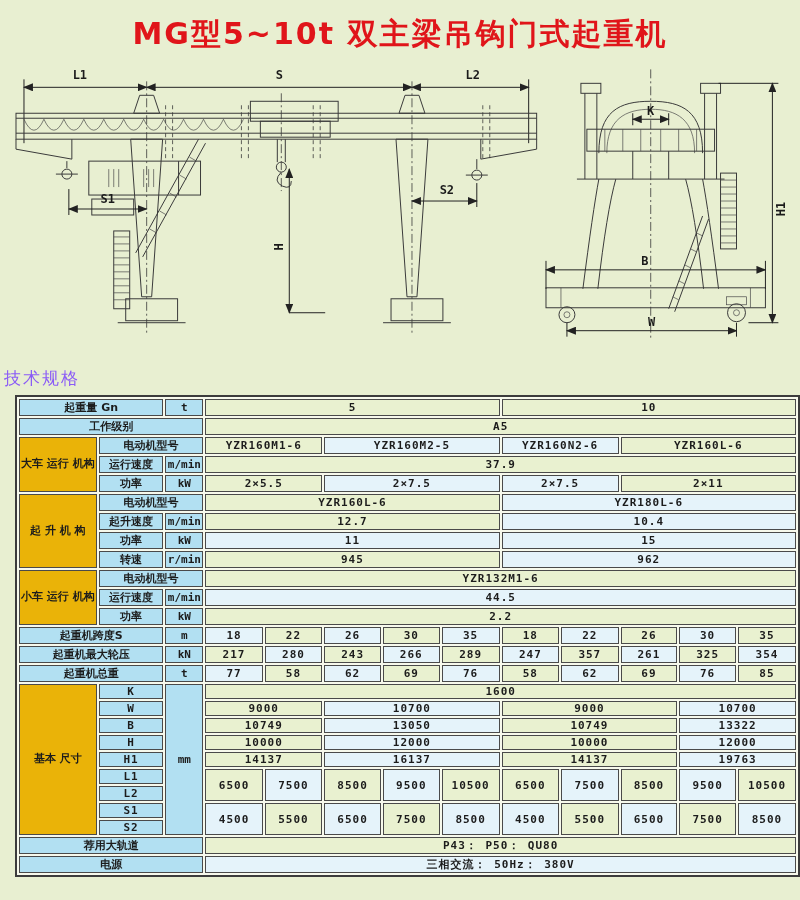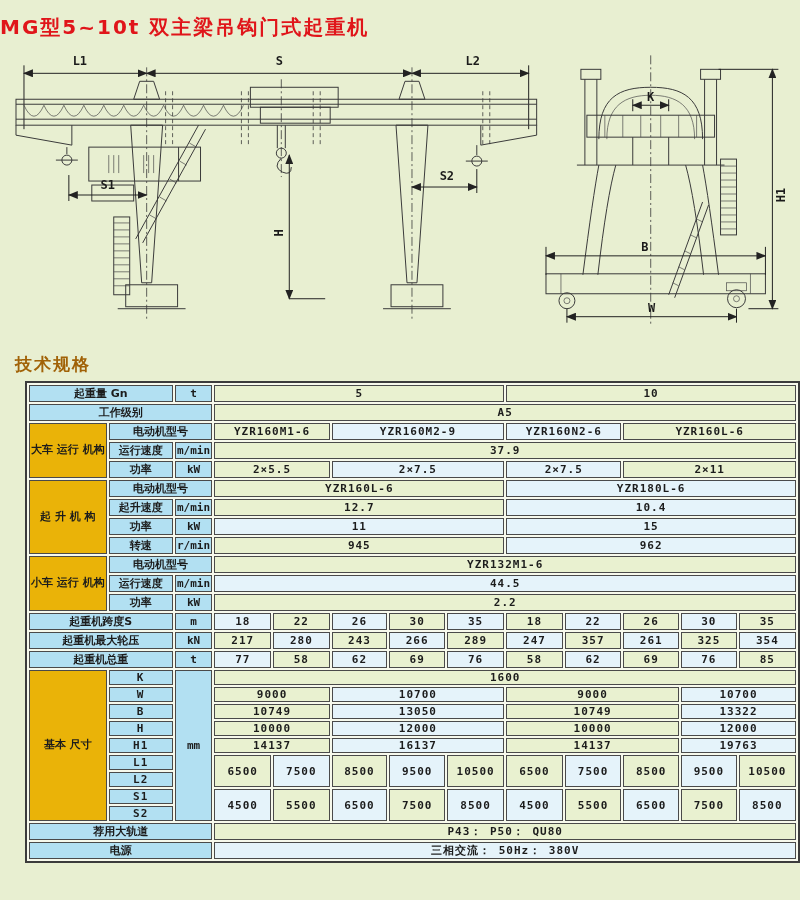--- a/index.html
+++ b/index.html
@@ -4,49 +4,49 @@
 <style>
   html,body{margin:0;padding:0;}
   body{
     width:800px;height:900px;
     background:#e8efd1;
     font-family:"DejaVu Sans", sans-serif;
     color:#1c1c1c;
     overflow:hidden;
   }
   .title{
-    text-align:left;
+    text-align:center;
     color:#e0151a;
     font-weight:bold;
-    font-size:20px;
+    font-size:30px;
     letter-spacing:2px;
     padding-top:14px;
   }
   .drawings{
     display:flex;
     justify-content:space-between;
     padding:6px 10px 0 14px;
     height:300px;
   }
   svg{display:block;}
   svg .ln{stroke:#3a3a3a;stroke-width:1;fill:none;}
   svg .thin{stroke:#4a4a4a;stroke-width:0.7;fill:none;}
   svg .cl{stroke:#3a3a3a;stroke-width:0.8;fill:none;stroke-dasharray:9 3 2 3;}
   svg .brk{stroke:#3a3a3a;stroke-width:0.8;fill:none;stroke-dasharray:4 3;}
   svg .dim{stroke:#222;stroke-width:1;fill:none;}
   svg text{font-family:"DejaVu Sans Mono",monospace;font-size:12px;font-weight:bold;fill:#1b1b1b;}
   .section-heading{
-    color:#a16207;
-    font-weight:bold;
+    color:#8b5cf6;
+    font-weight:normal;
     font-size:17px;
-    margin:6px 0 5px 15px;
+    margin:6px 0 5px 4px;
     letter-spacing:2px;
   }
   table.spec{
-    margin-left:25px;
+    margin-left:15px;
     border-collapse:separate;
     border-spacing:2px;
     background:#f7f9ec;
     border:2px solid #3c3c3c;
     table-layout:fixed;
   }
   table.spec td{
     border:1px solid #4a4a4a;
     font-size:11px;
     height:13px;
@@ -317,21 +317,21 @@
     <td class="lbl" colspan="3">工作级别</td>
     <td class="g num" colspan="10">A5</td>
   </tr>
 
   <tr>
     <td class="grp" rowspan="3">大车
 运行
 机构</td>
     <td class="lbl" colspan="2">电动机型号</td>
     <td class="g num" colspan="2">YZR160M1-6</td>
-    <td class="b num" colspan="3">YZR160M2-9</td>
+    <td class="b num" colspan="3">YZR160M2-5</td>
     <td class="b num" colspan="2">YZR160N2-6</td>
     <td class="g num" colspan="3">YZR160L-6</td>
   </tr>
   <tr>
     <td class="lbl">运行速度</td>
     <td class="lbl un">m/min</td>
     <td class="g num" colspan="10">37.9</td>
   </tr>
   <tr>
     <td class="lbl">功率</td>

